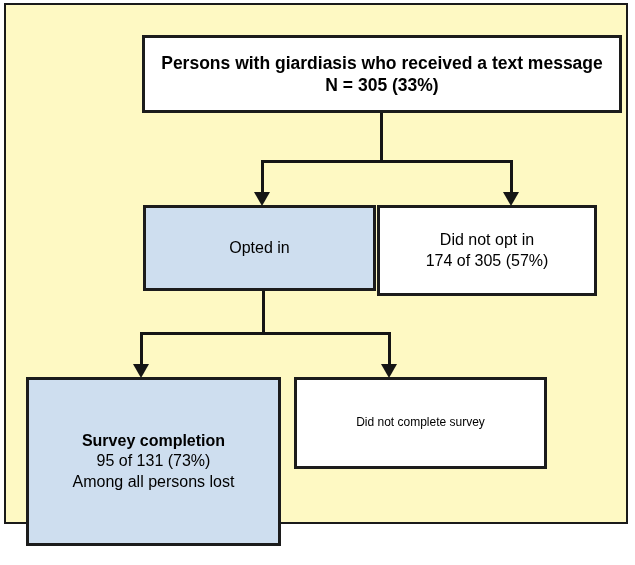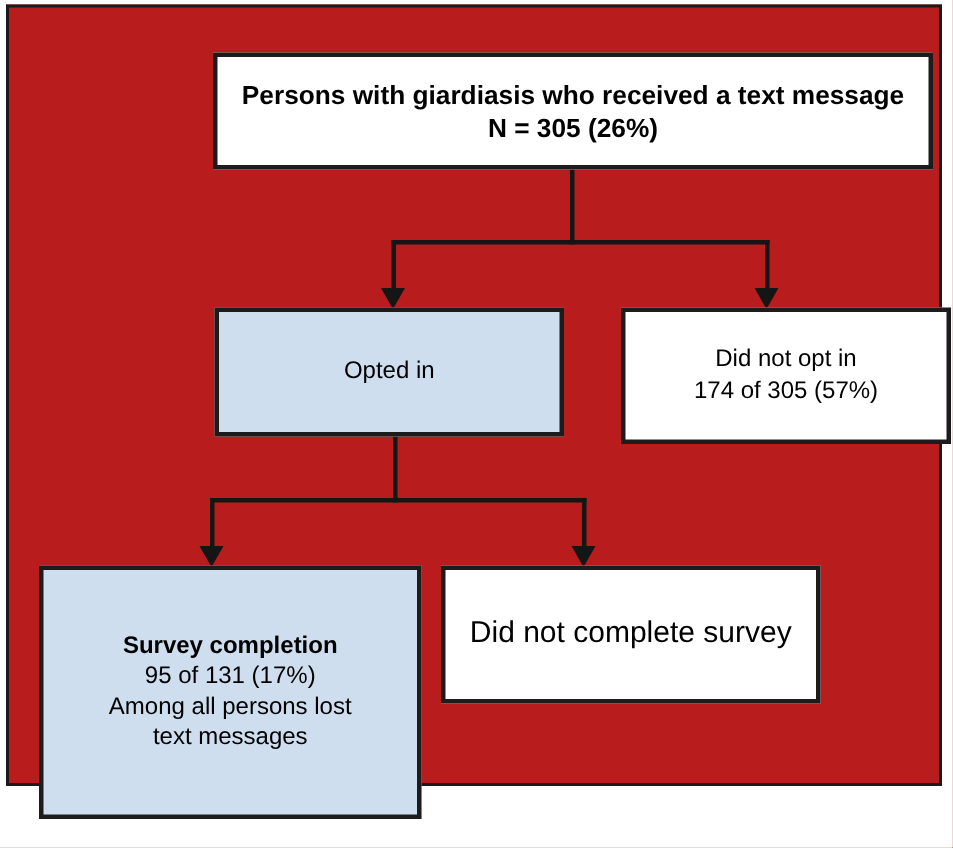--- a/index.html
+++ b/index.html
@@ -18,21 +18,21 @@
   }
   
   #frame {
     position: absolute;
     left: 4px;
     top: 3px;
     width: 624px;
     height: 521px;
     box-sizing: border-box;
     border: 2px solid #1a1a1a;
-    background: #b91c1c;
+    background: #fef9c3;
   }
   
   .node {
     position: absolute;
     box-sizing: border-box;
     border: 3px solid #1c1c1c;
     background: #ffffff;
     display: flex;
     flex-direction: column;
     align-items: center;
@@ -62,39 +62,39 @@
     font-weight: bold;
   }
   #node-optedin {
     left: 137px;
     top: 200px;
     width: 233px;
     height: 86px;
     font-size: 16px;
   }
   #node-notoptedin {
-    left: 408px;
+    left: 371px;
     top: 200px;
     width: 220px;
     height: 91px;
     font-size: 16px;
   }
   #node-survey {
     left: 20px;
     top: 372px;
     width: 255px;
     height: 169px;
     font-size: 16px;
   }
   #node-notcomplete {
     left: 288px;
     top: 372px;
     width: 253px;
     height: 92px;
-    font-size: 20px;
+    font-size: 12px;
   }
 
   
   .conn {
     position: absolute;
     background: #151515;
     z-index: 2;
   }
   .vline { width: 3px; }
   .hline { height: 3px; }
@@ -141,37 +141,36 @@
 
     <div class="conn vline" id="c2-stem"></div>
     <div class="conn hline" id="c2-bar"></div>
     <div class="conn vline" id="c2-left"></div>
     <div class="conn vline" id="c2-right"></div>
     <div class="arrow" id="a2-left"></div>
     <div class="arrow" id="a2-right"></div>
 
     <div class="node" id="node-top">
       <span class="line">Persons with giardiasis who received a text message</span>
-      <span class="line">N = 305 (26%)</span>
+      <span class="line">N = 305 (33%)</span>
     </div>
 
     <div class="node filled" id="node-optedin">
       <span class="line">Opted in</span>
     </div>
 
     <div class="node" id="node-notoptedin">
       <span class="line">Did not opt in</span>
       <span class="line">174 of 305 (57%)</span>
     </div>
 
     <div class="node filled" id="node-survey">
       <span class="line bold">Survey completion</span>
-      <span class="line">95 of 131 (17%)</span>
+      <span class="line">95 of 131 (73%)</span>
       <span class="line">Among all persons lost</span>
-      <span class="line">text messages</span>
     </div>
 
     <div class="node" id="node-notcomplete">
       <span class="line">Did not complete survey</span>
     </div>
 
   </div>
 </div>
 
 </body></html>

